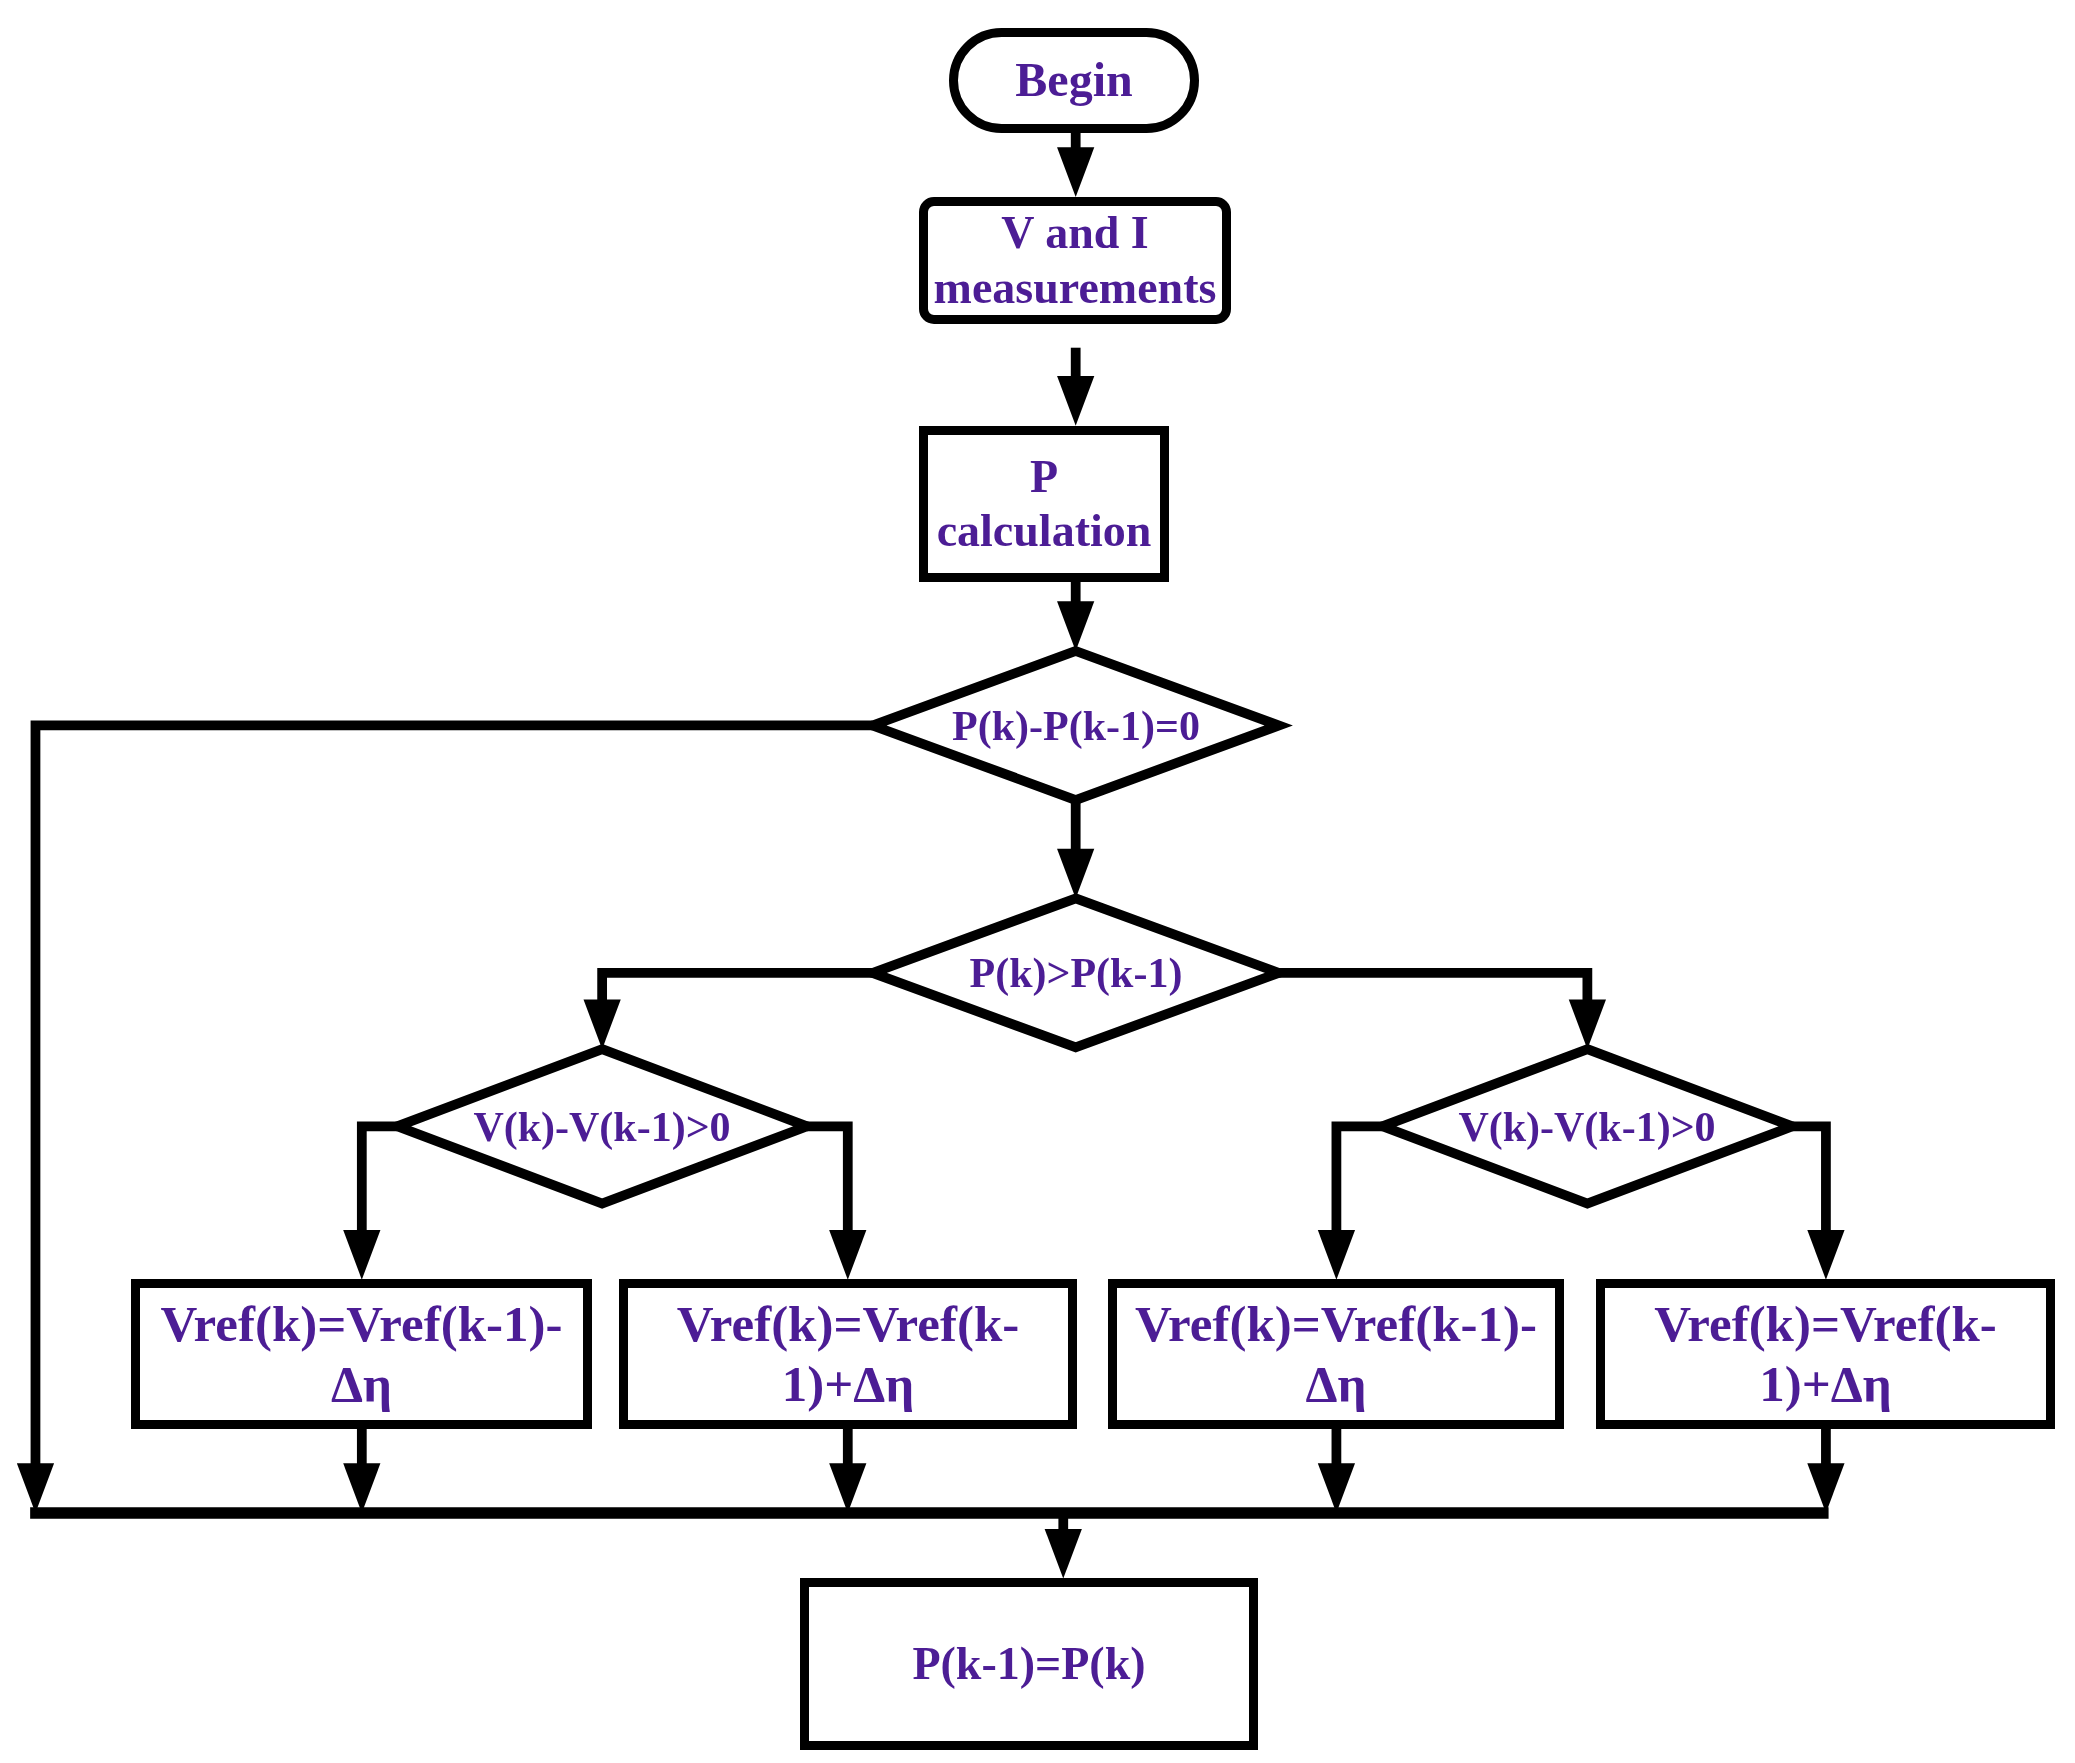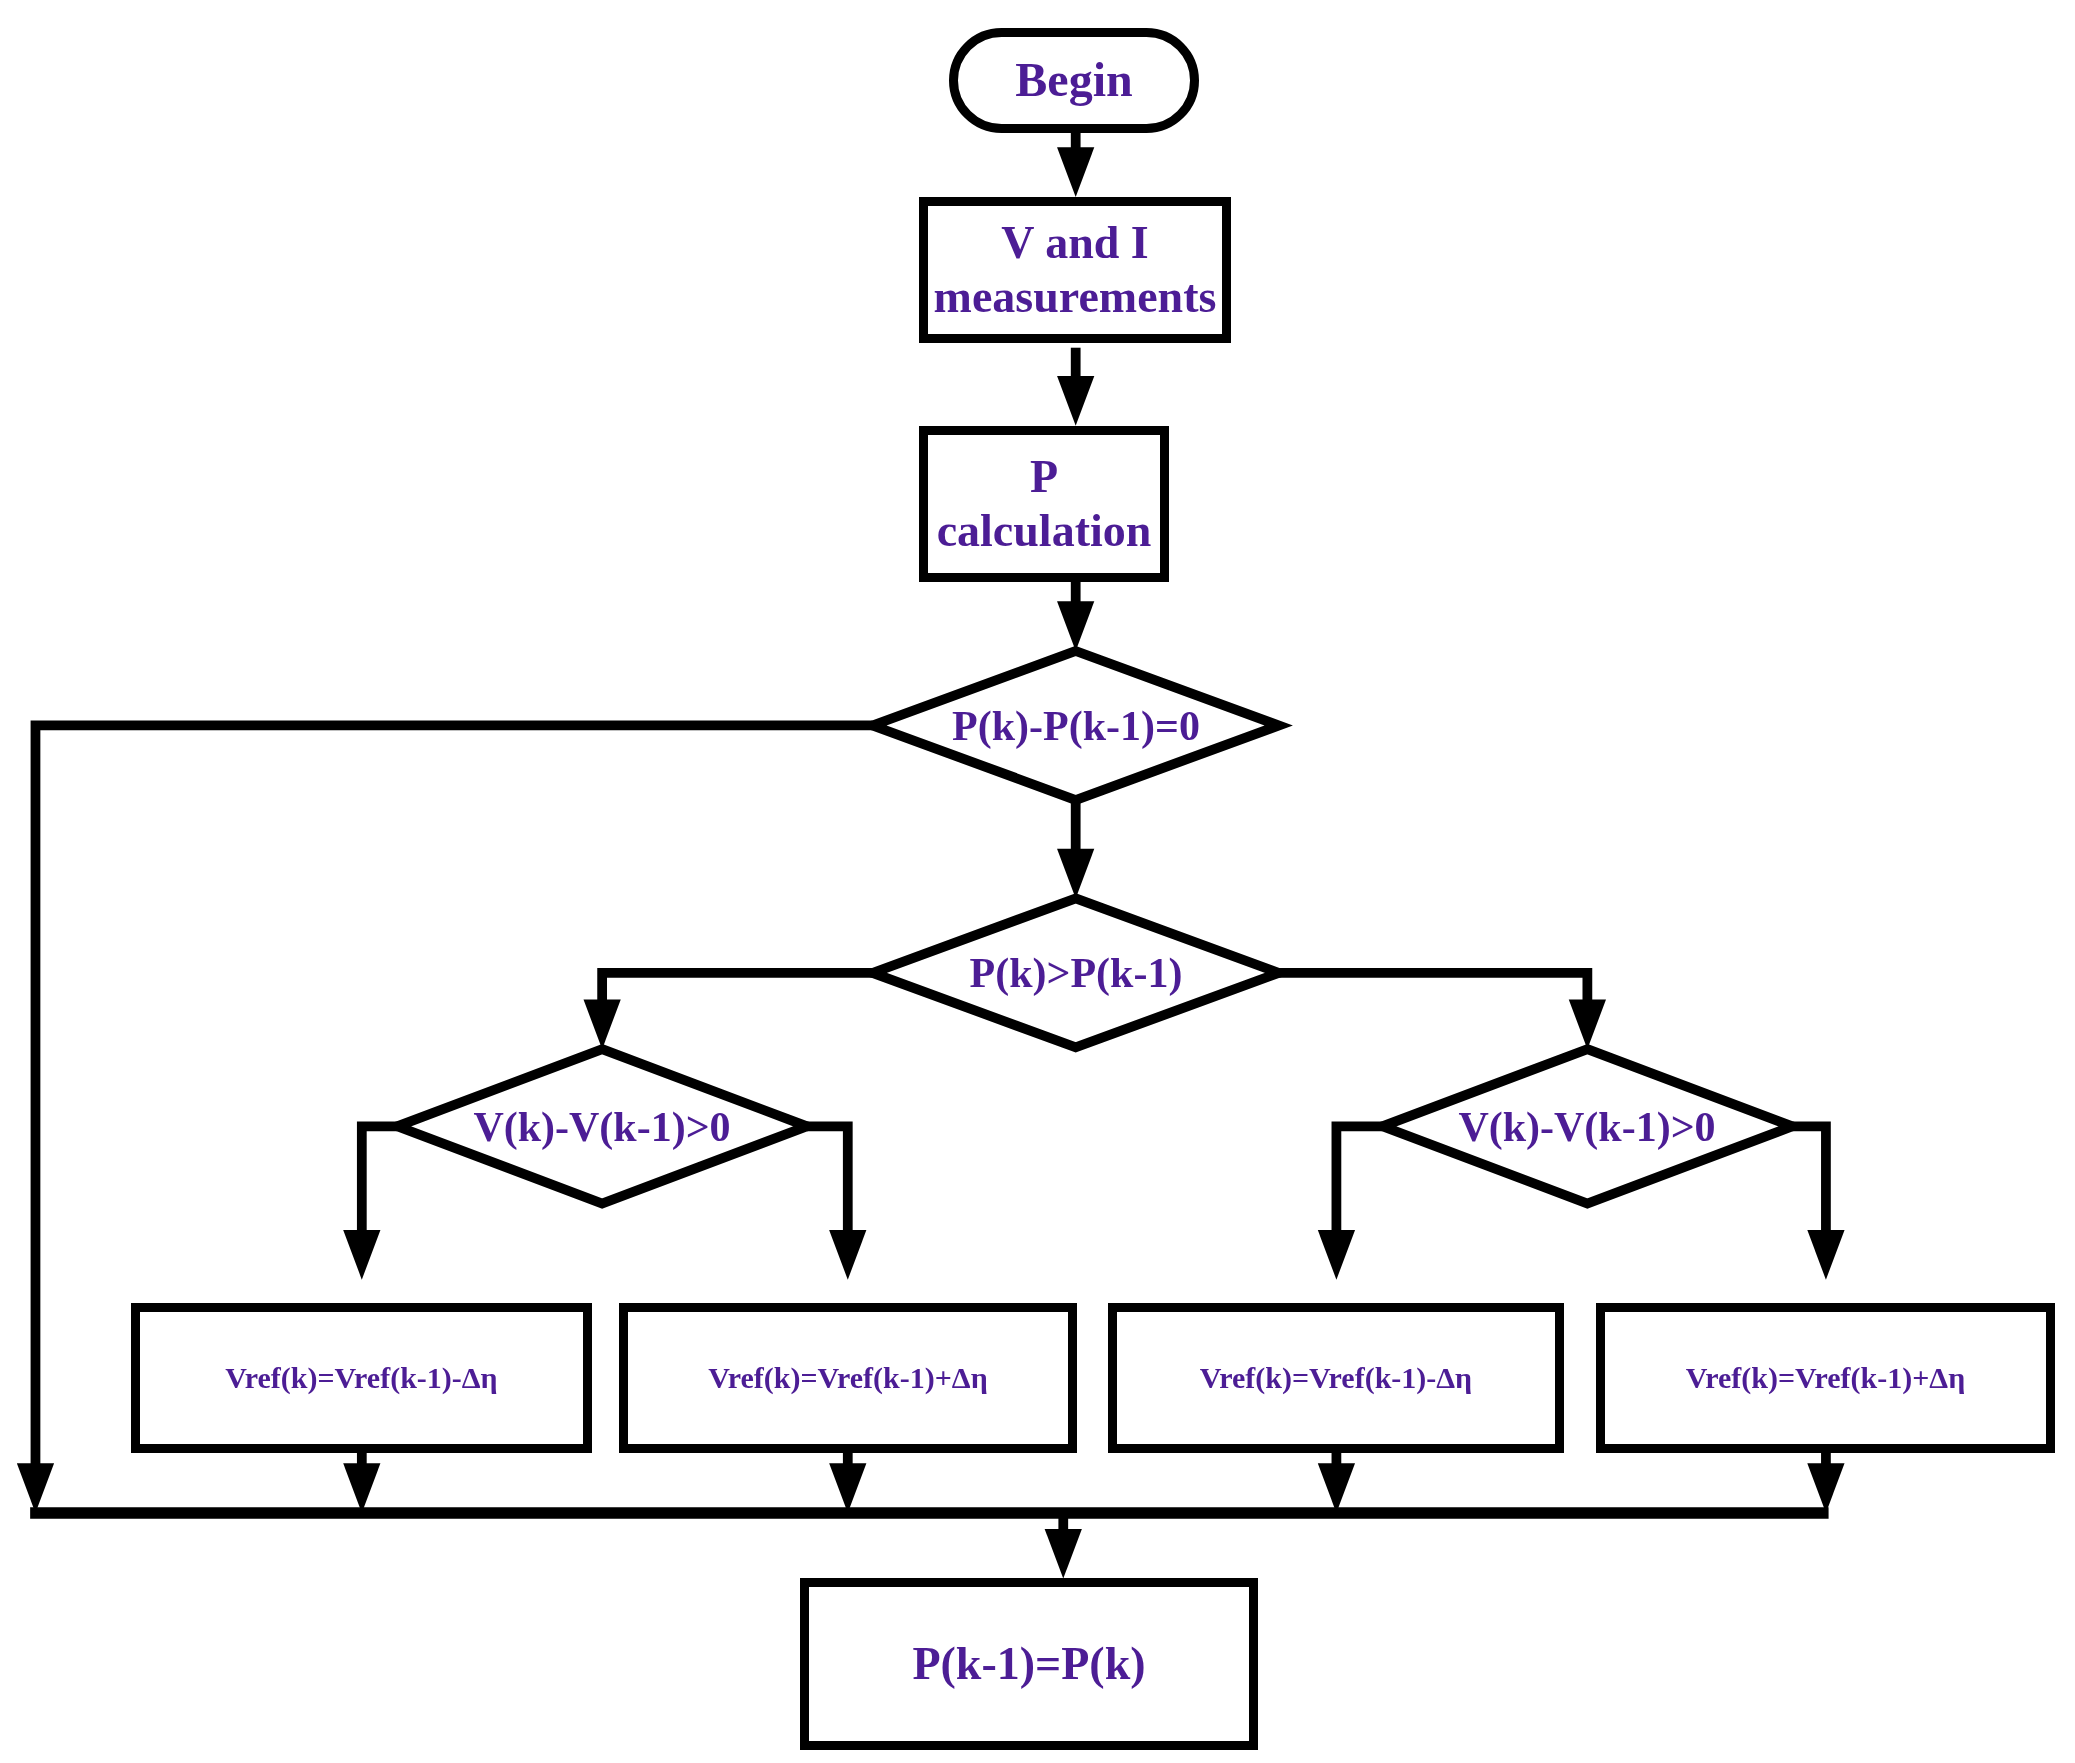--- a/index.html
+++ b/index.html
@@ -36,22 +36,21 @@
     line-height: 1.18;
   }
   .terminator {
     border-radius: 62px;
     font-size: 48px;
   }
   .process {
     font-size: 46px;
   }
   .process-small {
-    font-size: 30px;
-    margin-top: 24px;
+    font-size: 51px;
   }
   .diamond-label {
     position: absolute;
     display: flex;
     align-items: center;
     justify-content: center;
     text-align: center;
     z-index: 3;
     font-weight: 700;
     font-size: 42px;
@@ -120,21 +119,21 @@
       <polygon points="2059,1706 2038,1650 2080,1650"></polygon>
       <polygon points="40,1706 19,1650 61,1650"></polygon>
       <polygon points="1199,1780 1178,1724 1220,1724"></polygon>
     </g>
   </svg>
 
   <div class="node terminator" style="left:949px; top:28px; width:250px; height:105px;">
     <span>Begin</span>
   </div>
 
-  <div class="node process" style="left:919px; top:197px; width:312px; height:146px;">
+  <div class="node process" style="left:919px; top:197px; width:312px; height:127px;border-radius:15px;">
     <span>
       <span style="display:block">V and I</span>
       <span style="display:block">measurements</span>
     </span>
   </div>
 
   <div class="node process" style="left:919px; top:426px; width:250px; height:156px;">
     <span>P calculation</span>
   </div>
 

